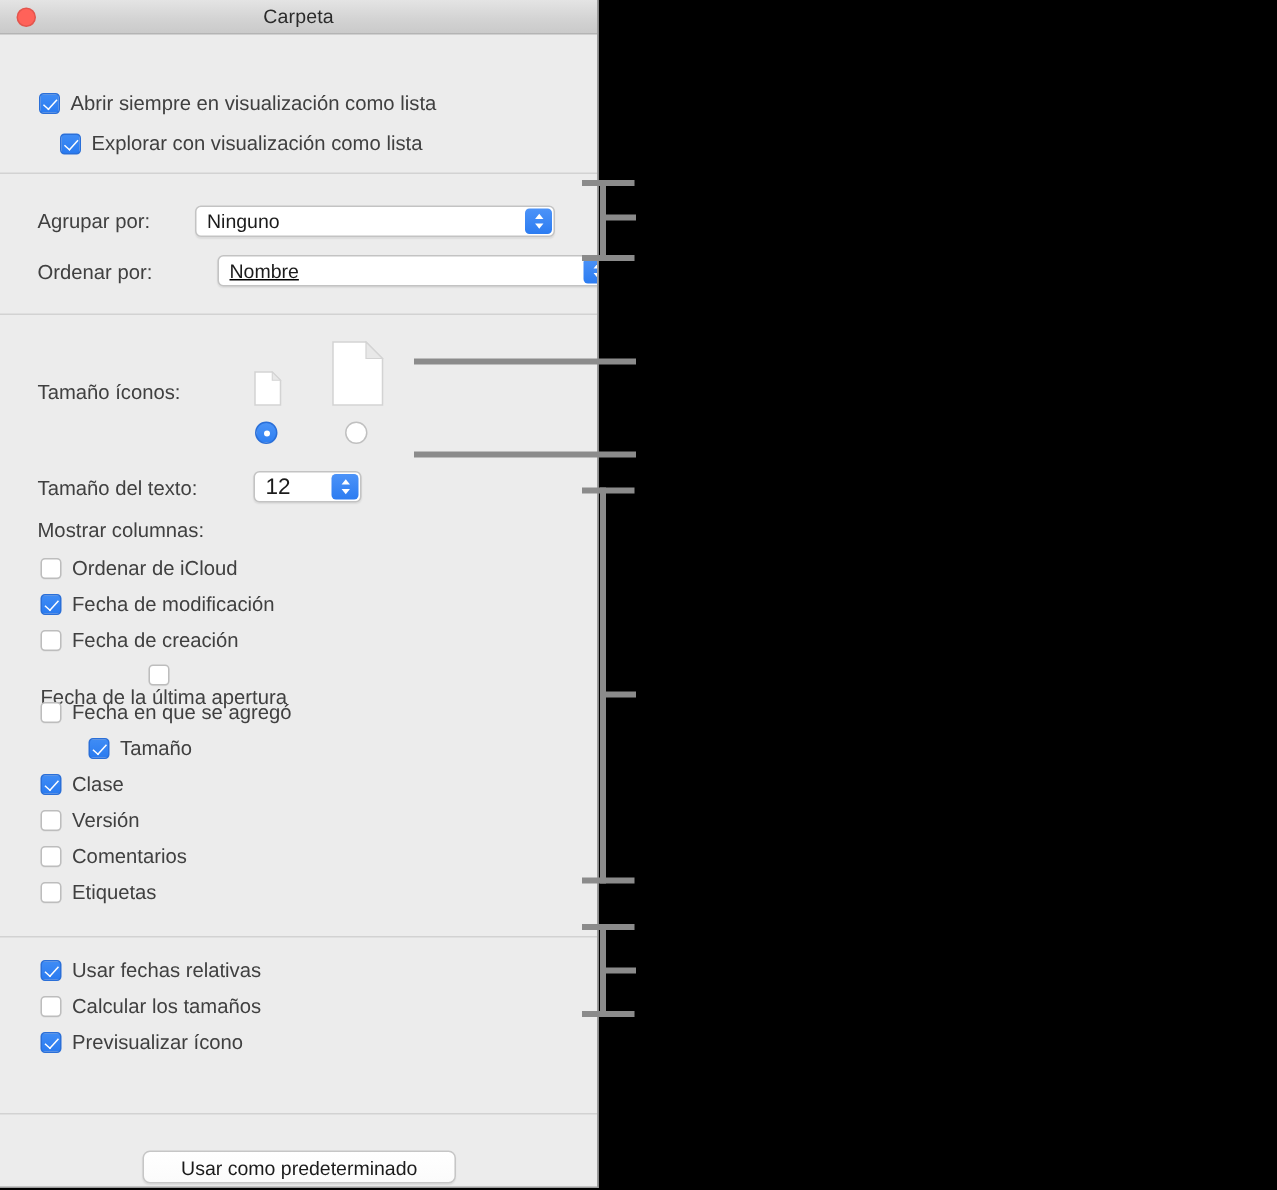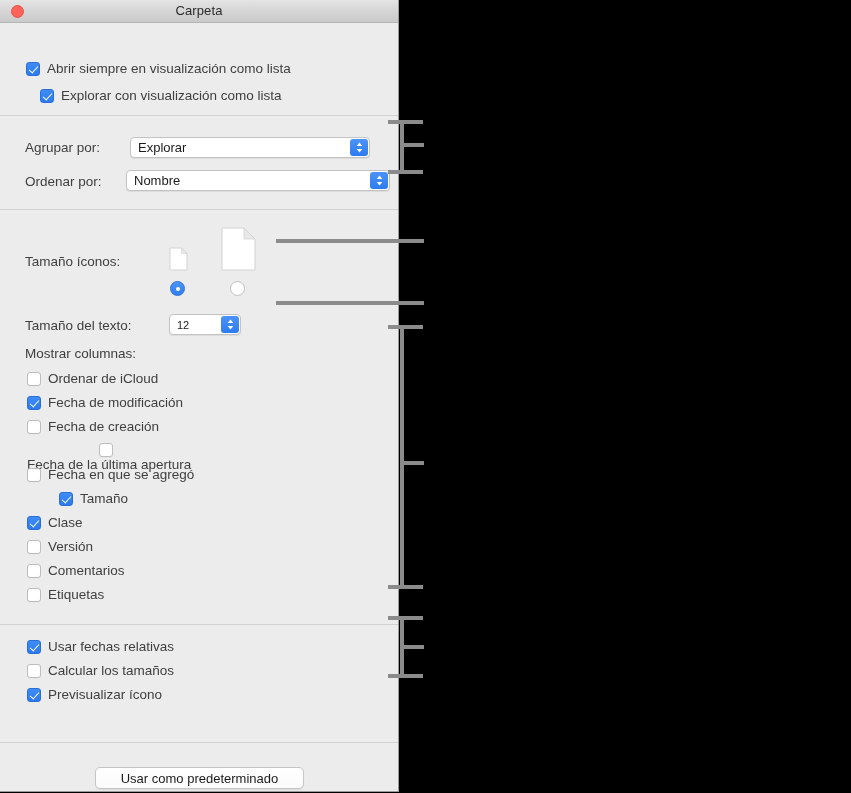--- a/index.html
+++ b/index.html
@@ -177,21 +177,21 @@
     width: 72px;
     background: #ffffff;
     border: 1px solid #c3c3c3;
     border-radius: 4px;
     box-sizing: border-box;
     box-shadow: 0 1px 1px rgba(0,0,0,0.07);
     display: flex;
     align-items: center;
   }
   .stepper .val {
-    font-size: 11px;
+    font-size: 15px;
     color: #1b1b1b;
     padding-left: 7px;
   }
 
   
   .docicon svg { display: block; }
 
   
   #default-button {
     position: absolute;
@@ -251,33 +251,33 @@
       <span class="cb on"></span>
       <span class="lbl">Explorar con visualización como lista</span>
     </div>
 
     <div class="sep" style="top:92px;"></div>
 
     <div class="row" style="left:25px; top:117px;">
       <span class="lbl">Agrupar por:</span>
     </div>
     <div class="popup" style="position:absolute; left:130px; top:114px; width:240px;">
-      <span class="val">Explorar</span>
+      <span class="val">Ninguno</span>
       <span class="chev">
         <svg width="9" height="13" viewBox="0 0 9 13">
           <path d="M4.5 1.5 L7.3 5 L1.7 5 Z" fill="#ffffff"></path>
           <path d="M4.5 11.5 L7.3 8 L1.7 8 Z" fill="#ffffff"></path>
         </svg>
       </span>
     </div>
 
     <div class="row" style="left:25px; top:151px;">
       <span class="lbl">Ordenar por:</span>
     </div>
-    <div class="popup" style="position:absolute; left:126px; top:147px; width:264px;">
+    <div class="popup" style="position:absolute; left:145px; top:147px; width:264px;text-decoration:underline;">
       <span class="val">Nombre</span>
       <span class="chev">
         <svg width="9" height="13" viewBox="0 0 9 13">
           <path d="M4.5 1.5 L7.3 5 L1.7 5 Z" fill="#ffffff"></path>
           <path d="M4.5 11.5 L7.3 8 L1.7 8 Z" fill="#ffffff"></path>
         </svg>
       </span>
     </div>
 
     <div class="sep" style="top:186px;"></div>

